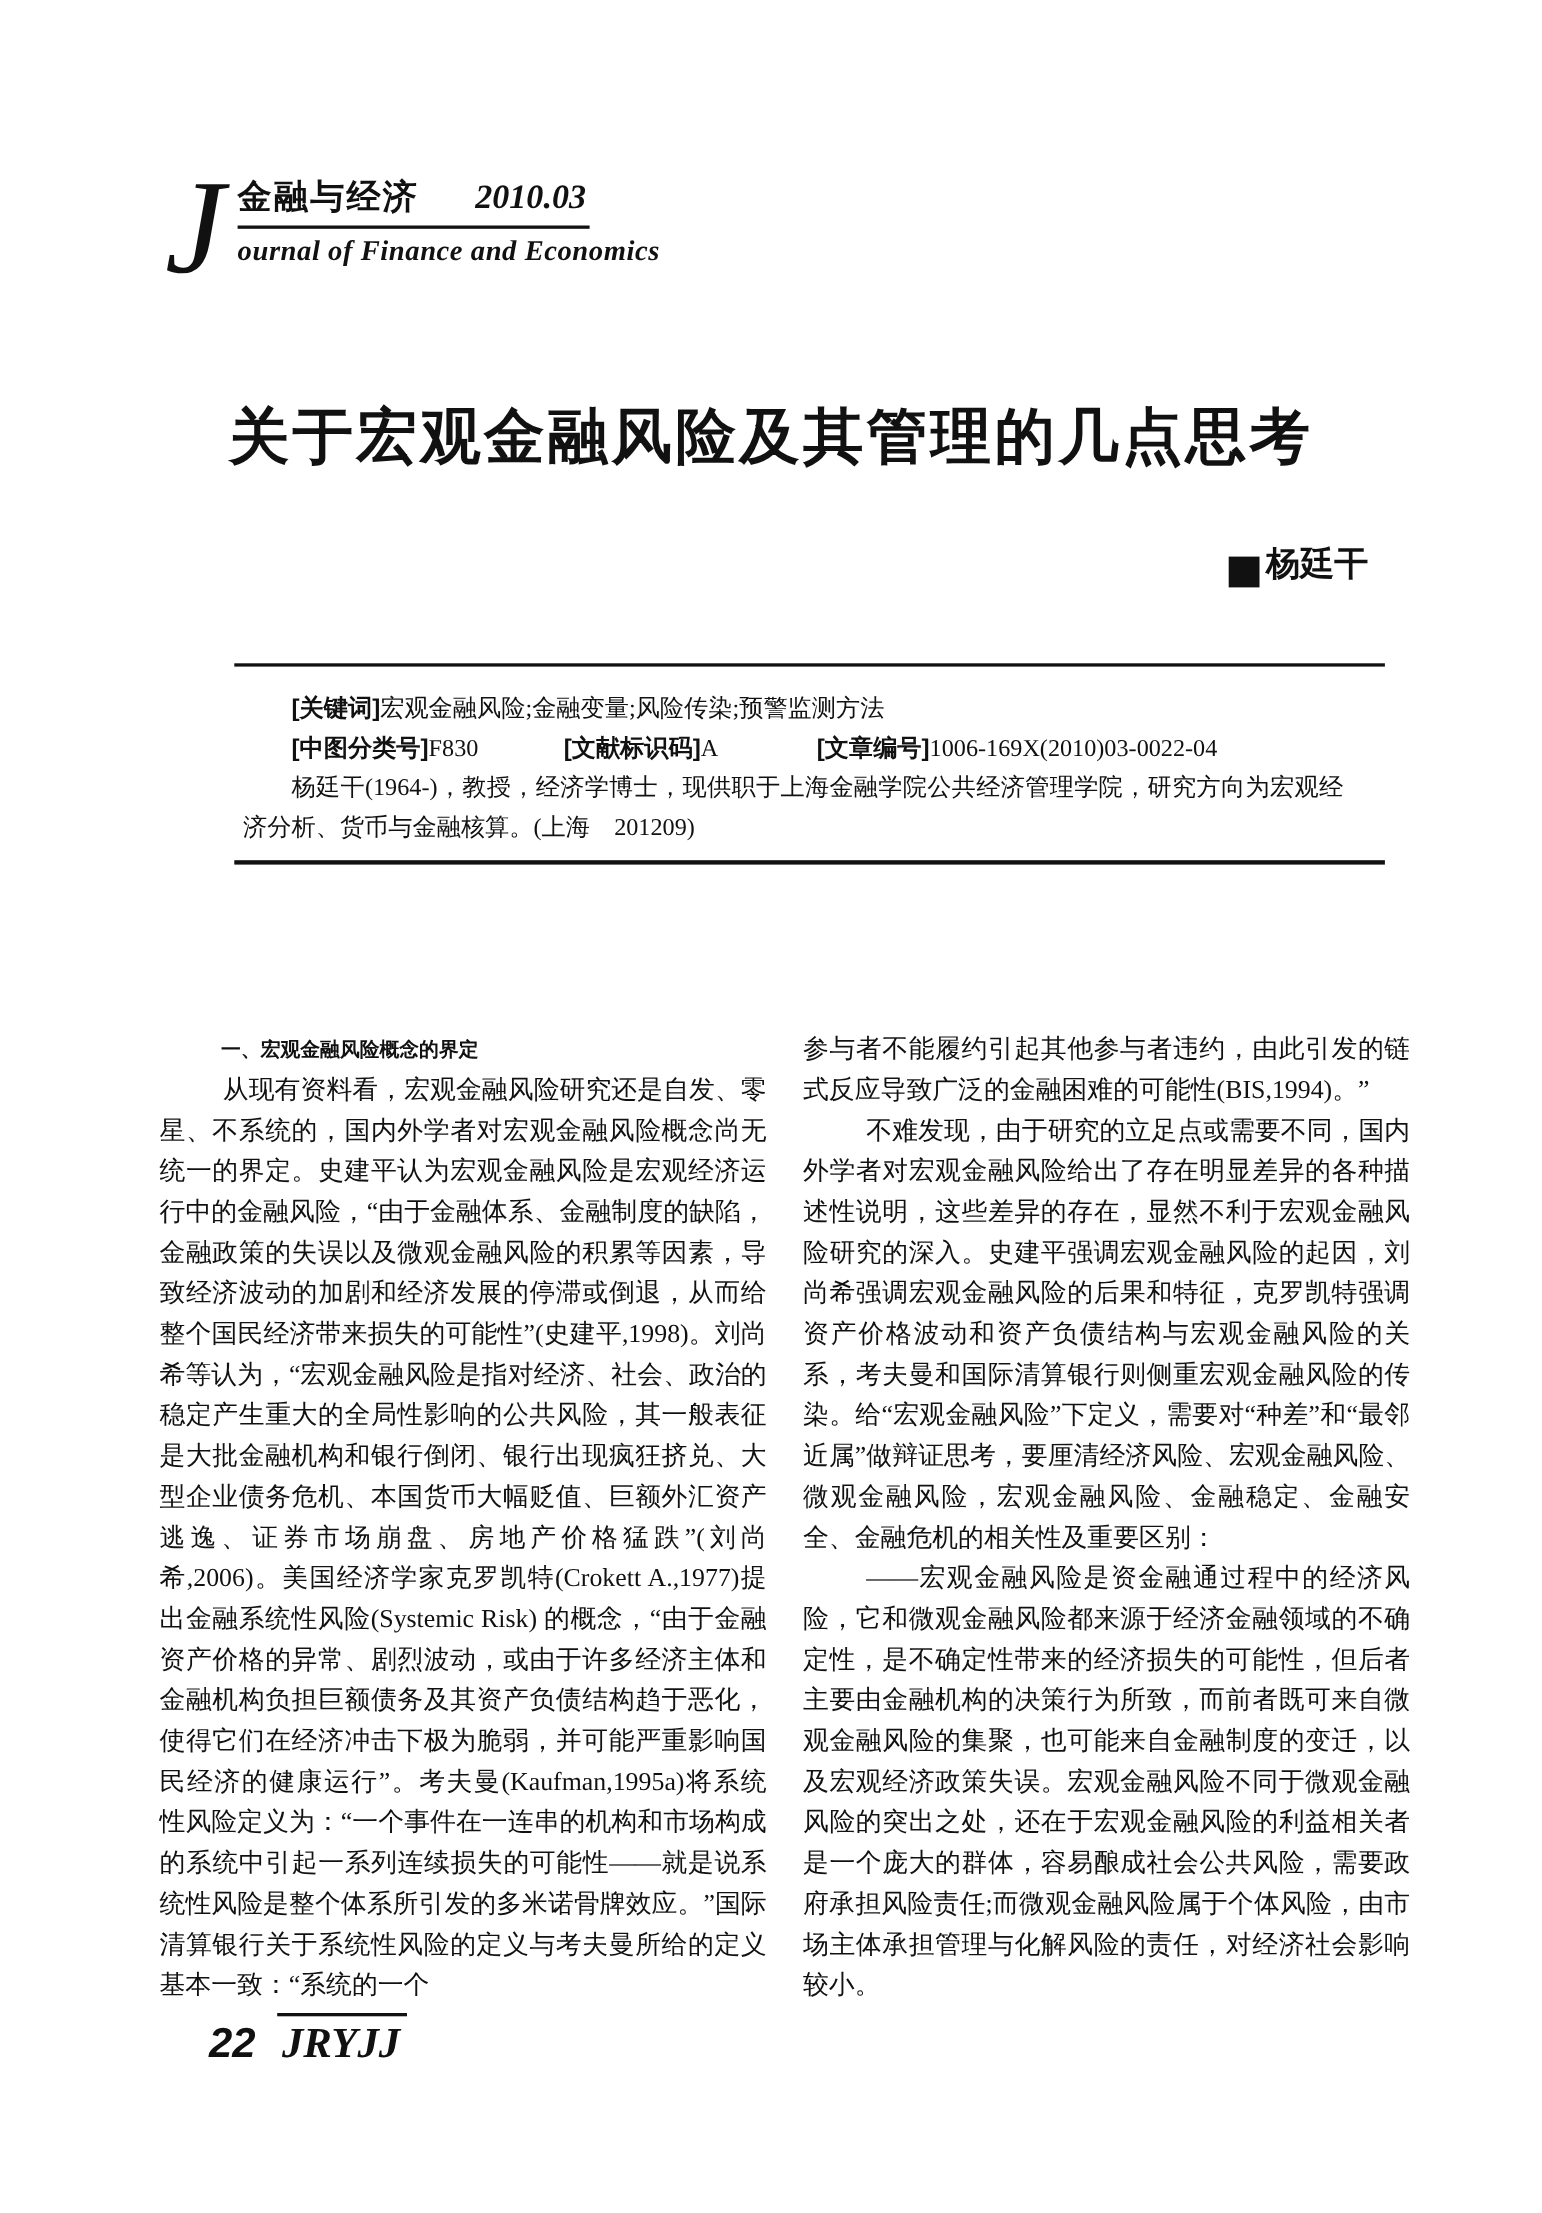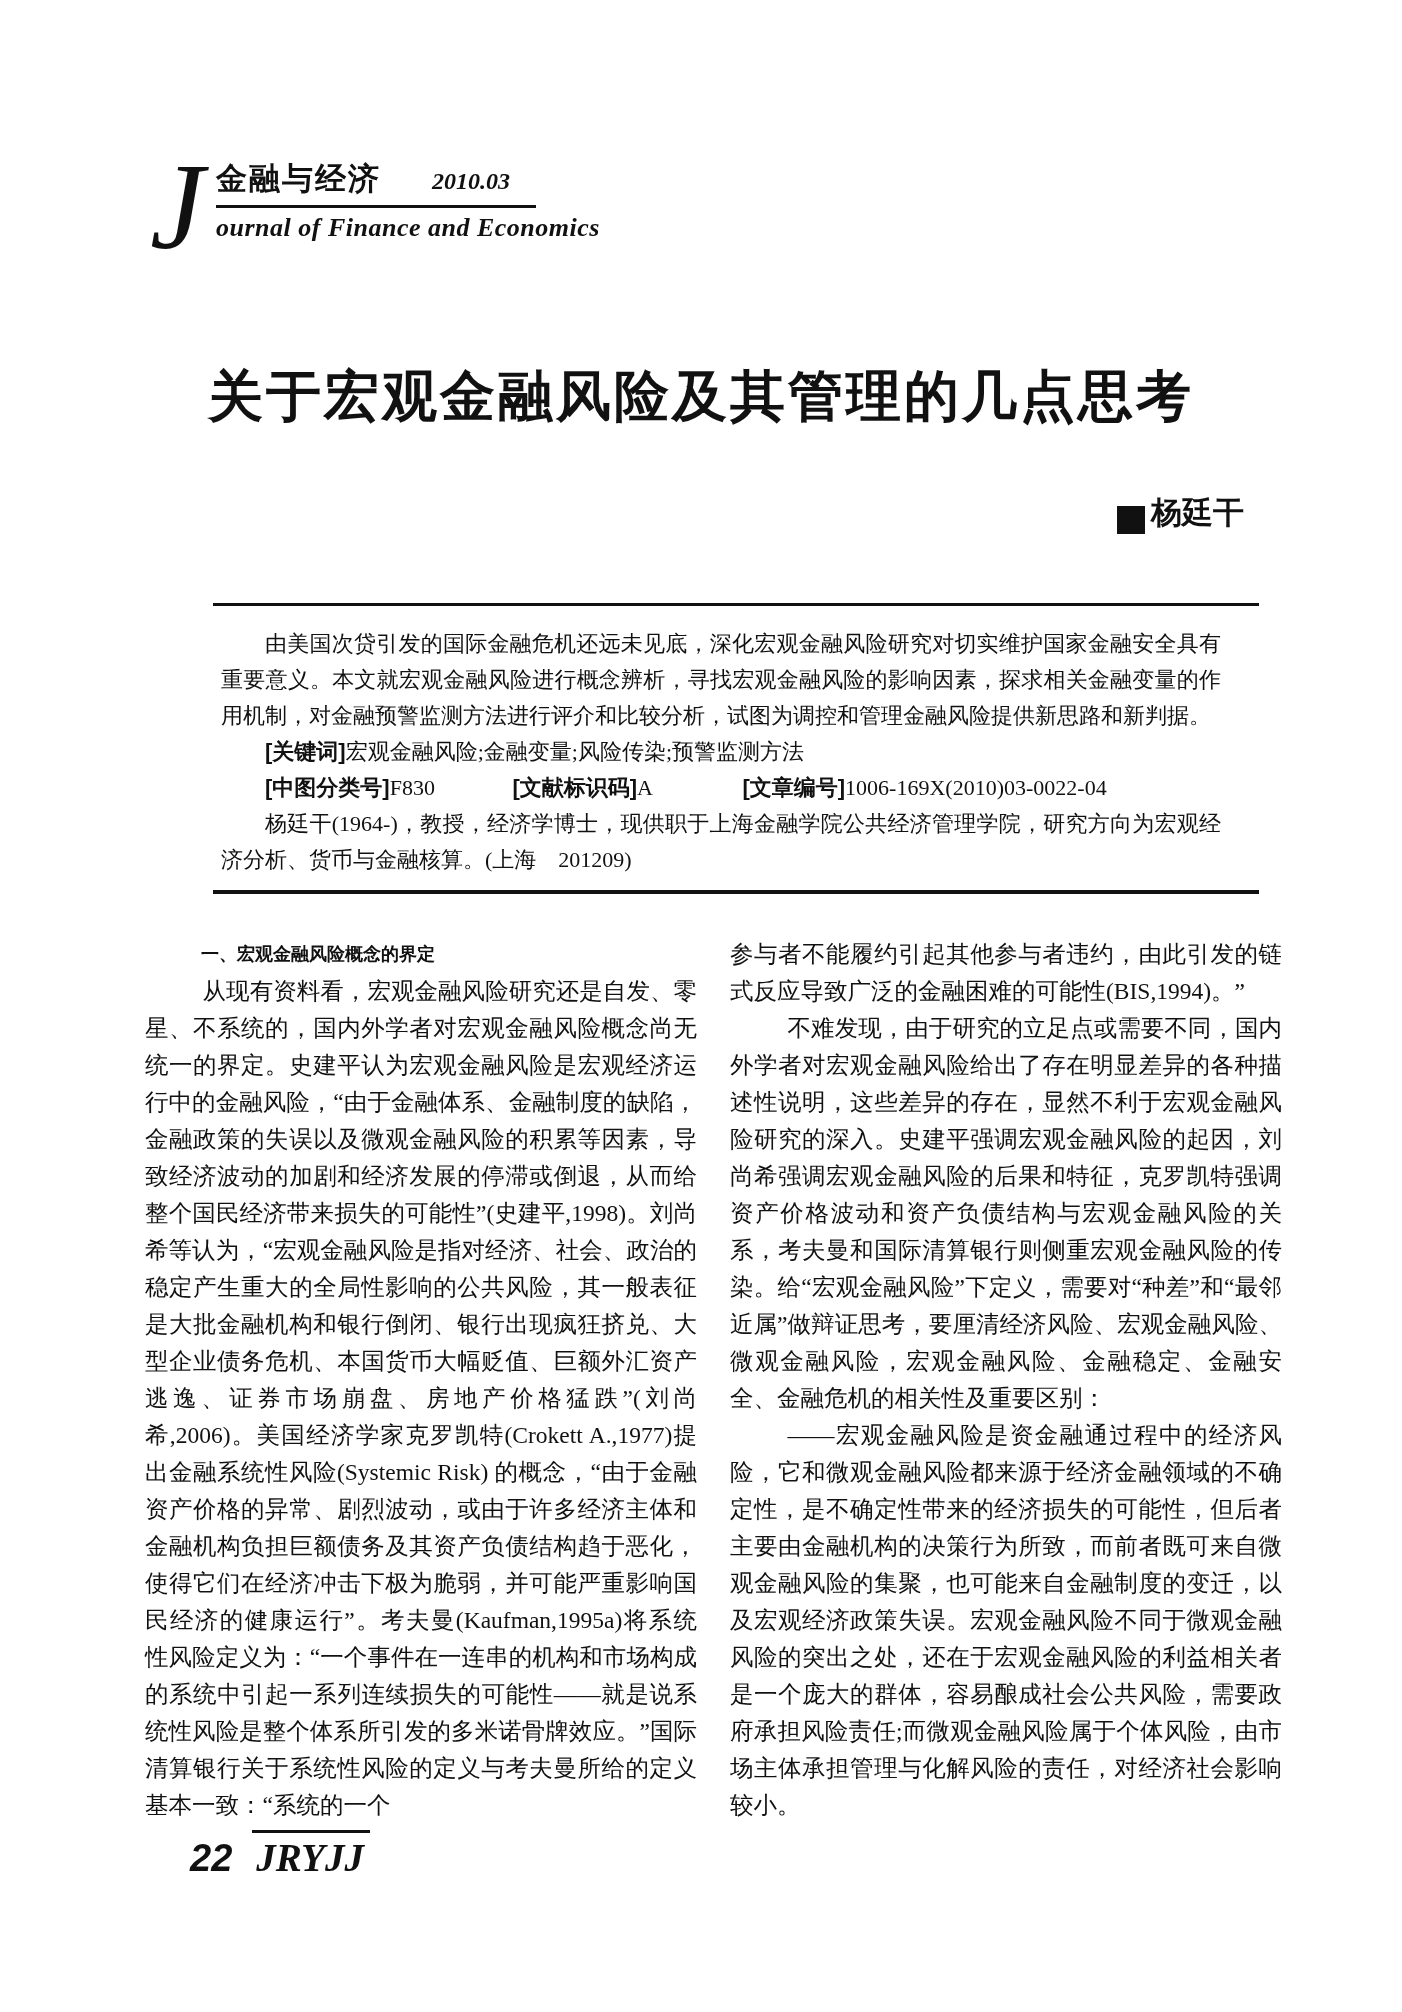--- a/index.html
+++ b/index.html
@@ -24,21 +24,21 @@
   .header-text { margin-left: 66px; }
   .header-row {
     display: flex; align-items: baseline;
     border-bottom: 3px solid #111; padding-bottom: 5px; width: 320px;
   }
   .journal-name-cn {
     font-family: "Liberation Sans", sans-serif;
     font-weight: bold; font-size: 31px; letter-spacing: 2px;
   }
   .journal-issue {
-    font-style: italic; font-weight: bold; font-size: 24px; margin-left: 51px;
+    font-style: italic; font-weight: bold; font-size: 31px; margin-left: 51px;
     font-family: "Liberation Serif", serif;
   }
   .journal-name-en {
     font-style: italic; font-weight: bold; font-size: 26px; margin-top: 5px;
     letter-spacing: 0.5px; white-space: nowrap;
   }
 
   
   .article-title {
     position: absolute; left: 0; top: 360px; width: 100%;
@@ -117,21 +117,20 @@
   </div>
 
   <h1 class="article-title">关于宏观金融风险及其管理的几点思考</h1>
 
   <div class="author-line">
     <span class="author-marker"></span>
     <span>杨廷干</span>
   </div>
 
   <div class="abstract-block">
-    <p class="abstract-text">由美国次贷引发的国际金融危机还远未见底，深化宏观金融风险研究对切实维护国家金融安全具有重要意义。本文就宏观金融风险进行概念辨析，寻找宏观金融风险的影响因素，探求相关金融变量的作用机制，对金融预警监测方法进行评介和比较分析，试图为调控和管理金融风险提供新思路和新判据。</p>
     <p class="meta-line">
       <span class="meta-label">[关键词]</span><span>宏观金融风险;金融变量;风险传染;预警监测方法</span>
     </p>
     <p class="meta-line">
       <span class="meta-seg-gap-a"><span class="meta-label">[中图分类号]</span><span>F830</span></span>
       <span class="meta-seg-gap-b"><span class="meta-label">[文献标识码]</span><span>A</span></span>
       <span><span class="meta-label">[文章编号]</span><span>1006-169X(2010)03-0022-04</span></span>
     </p>
     <p class="author-bio">杨廷干(1964-)，教授，经济学博士，现供职于上海金融学院公共经济管理学院，研究方向为宏观经济分析、货币与金融核算。(上海　201209)</p>
   </div>

